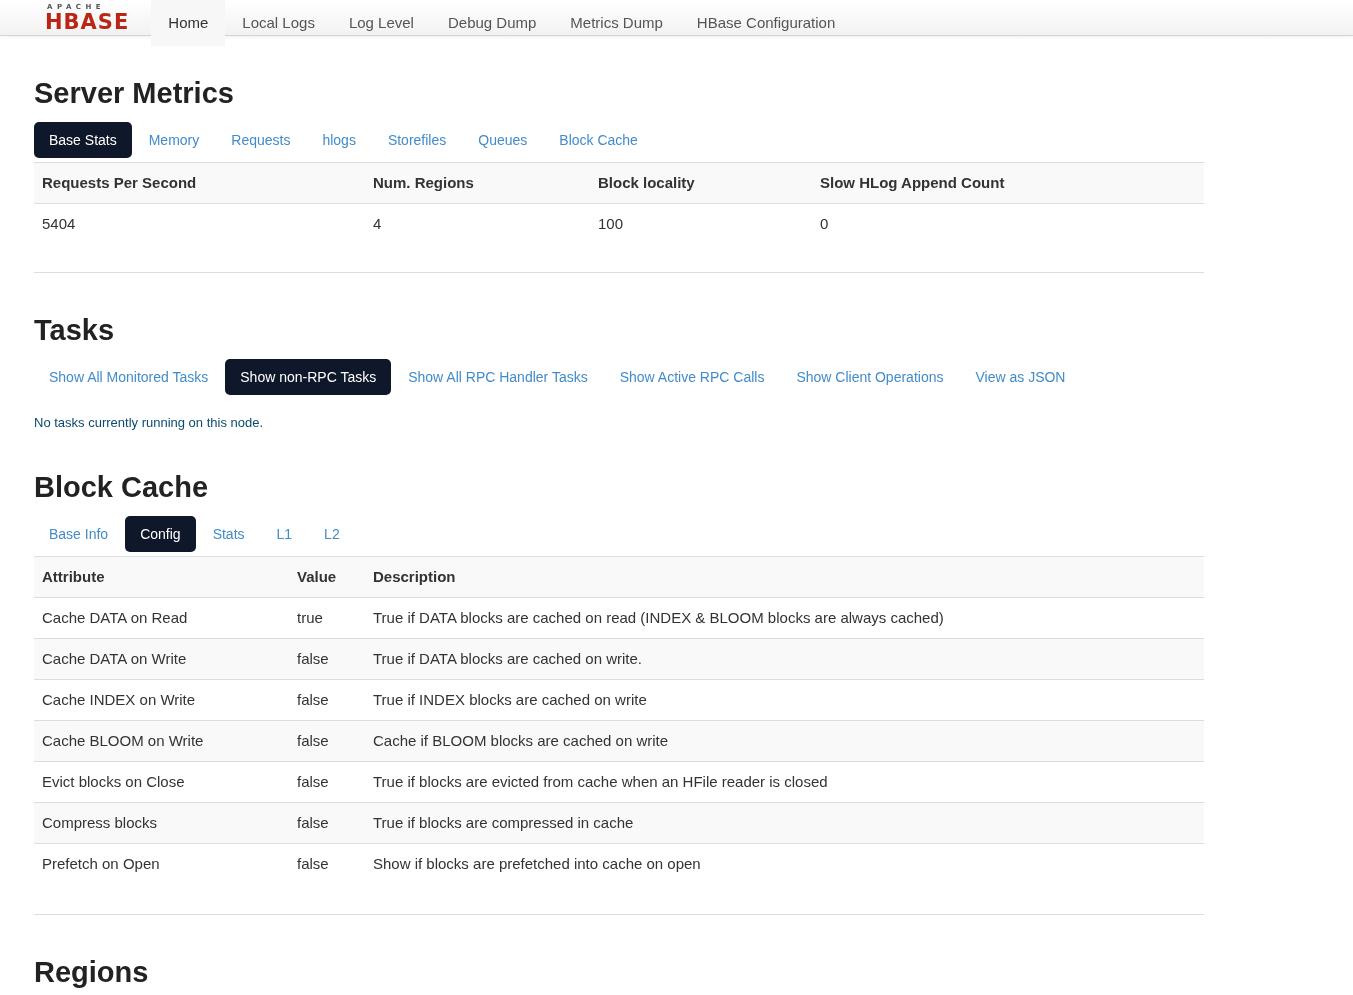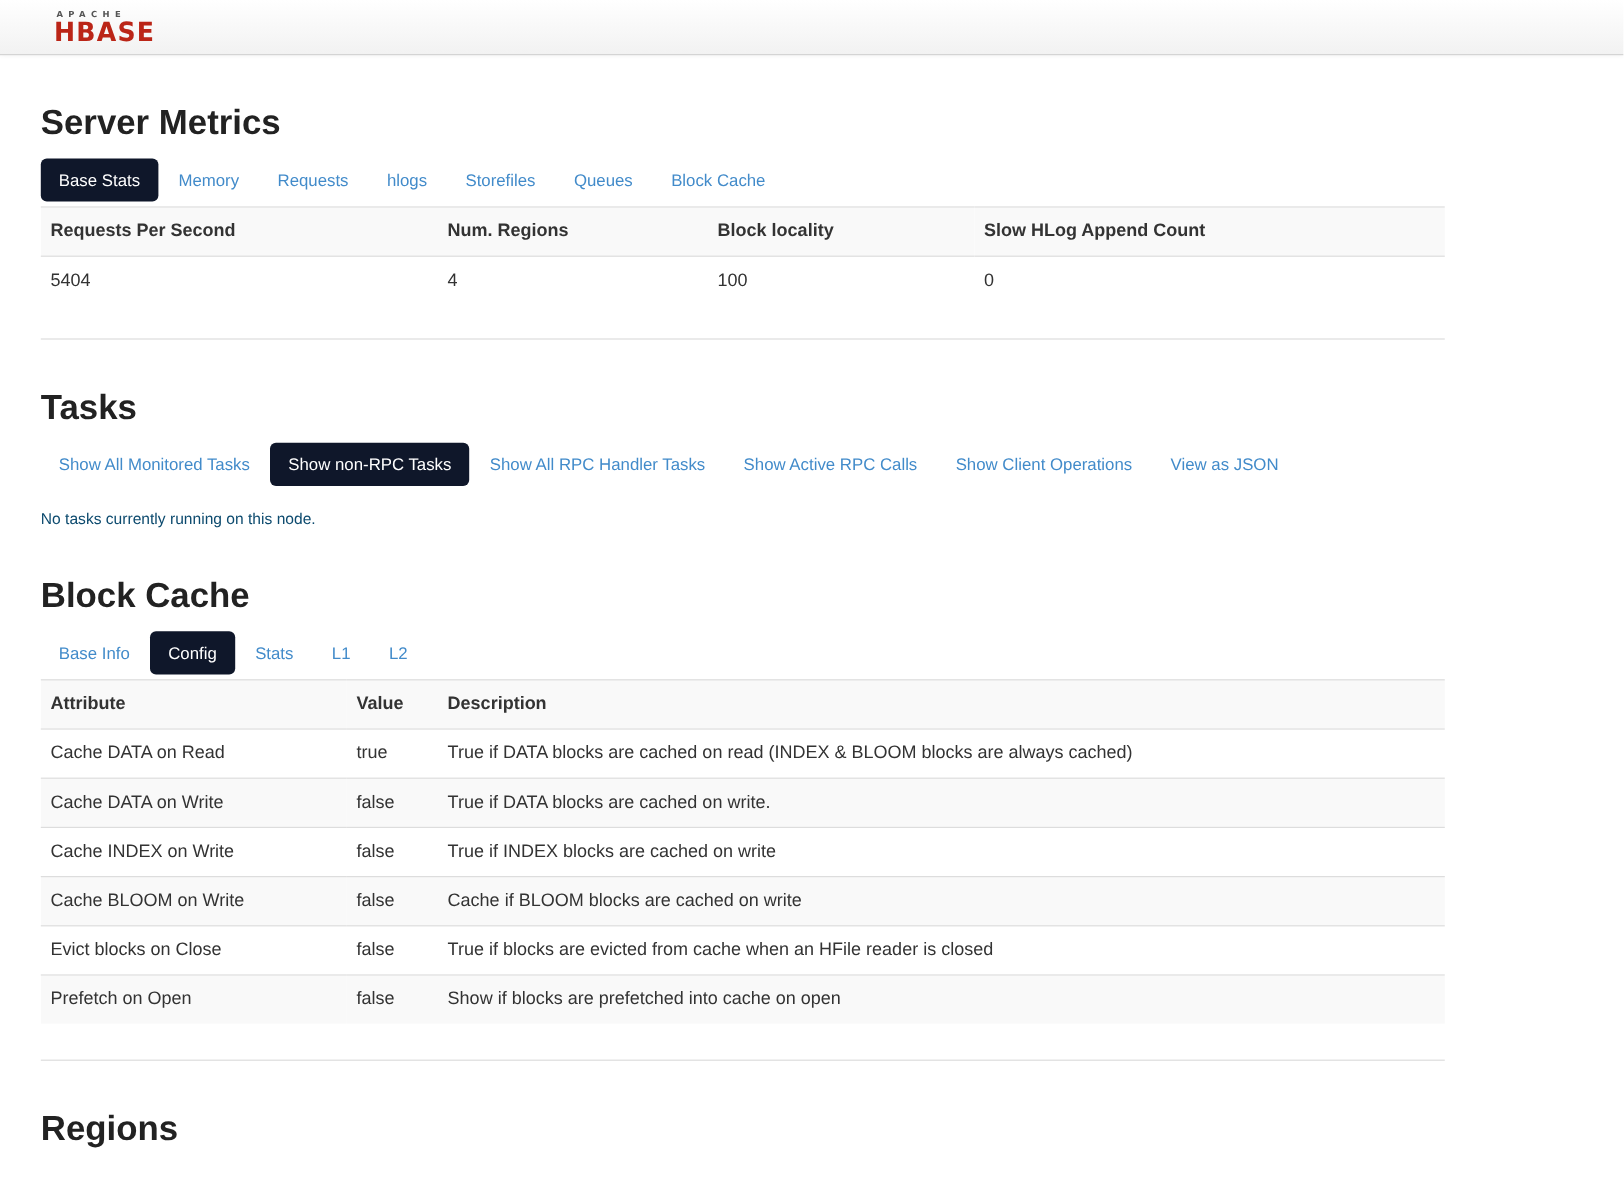--- a/index.html
+++ b/index.html
@@ -6,21 +6,21 @@
   html, body { margin: 0; padding: 0; }
   body {
     width: 1353px; height: 995px; overflow: hidden;
     background: #fff; color: #333;
     font-family: "Liberation Sans", sans-serif;
     font-size: 14px;
   }
 
   
   .navbar {
-    height: 46px;
+    height: 36px;
     background: linear-gradient(to bottom, #ffffff, #f2f2f2);
     border-bottom: 1px solid #d4d4d4;
     box-shadow: 0 1px 4px rgba(0,0,0,0.065);
     display: flex;
     align-items: stretch;
   }
   .brand {
     display: flex; flex-direction: column; justify-content: center;
     padding: 0 22px 0 45px; text-decoration: none;
   }
@@ -86,20 +86,40 @@
   section { display: block; }
 </style>
 </head>
 <body>
 
 <nav class="navbar">
   <a class="brand" href="#">
     <span class="logo-apache">APACHE</span>
     <span class="logo-hbase">HBASE</span>
   </a>
+  <ul class="nav-menu" id="navbar-menu">
+      <li class="active">
+        <a href="#">Home</a>
+      </li>
+      <li>
+        <a href="#">Local Logs</a>
+      </li>
+      <li>
+        <a href="#">Log Level</a>
+      </li>
+      <li>
+        <a href="#">Debug Dump</a>
+      </li>
+      <li>
+        <a href="#">Metrics Dump</a>
+      </li>
+      <li>
+        <a href="#">HBase Configuration</a>
+      </li>
+    </ul>
 </nav>
 
 <div class="container">
 
   <section>
     <h1>Server Metrics</h1>
     <ul class="pills" id="sm-tabs">
         <li class="active">
           <a href="#">Base Stats</a>
         </li>
@@ -217,20 +237,25 @@
               <td>Cache BLOOM on Write</td>
               <td>false</td>
               <td>Cache if BLOOM blocks are cached on write</td>
             </tr>
             <tr>
               <td>Evict blocks on Close</td>
               <td>false</td>
               <td>True if blocks are evicted from cache when an HFile reader is closed</td>
             </tr>
             <tr>
+              <td>Compress blocks</td>
+              <td>false</td>
+              <td>True if blocks are compressed in cache</td>
+            </tr>
+            <tr>
               <td>Prefetch on Open</td>
               <td>false</td>
               <td>Show if blocks are prefetched into cache on open</td>
             </tr>
           </tbody>
         </table>
     </div>
   </section>
 
   <section>

